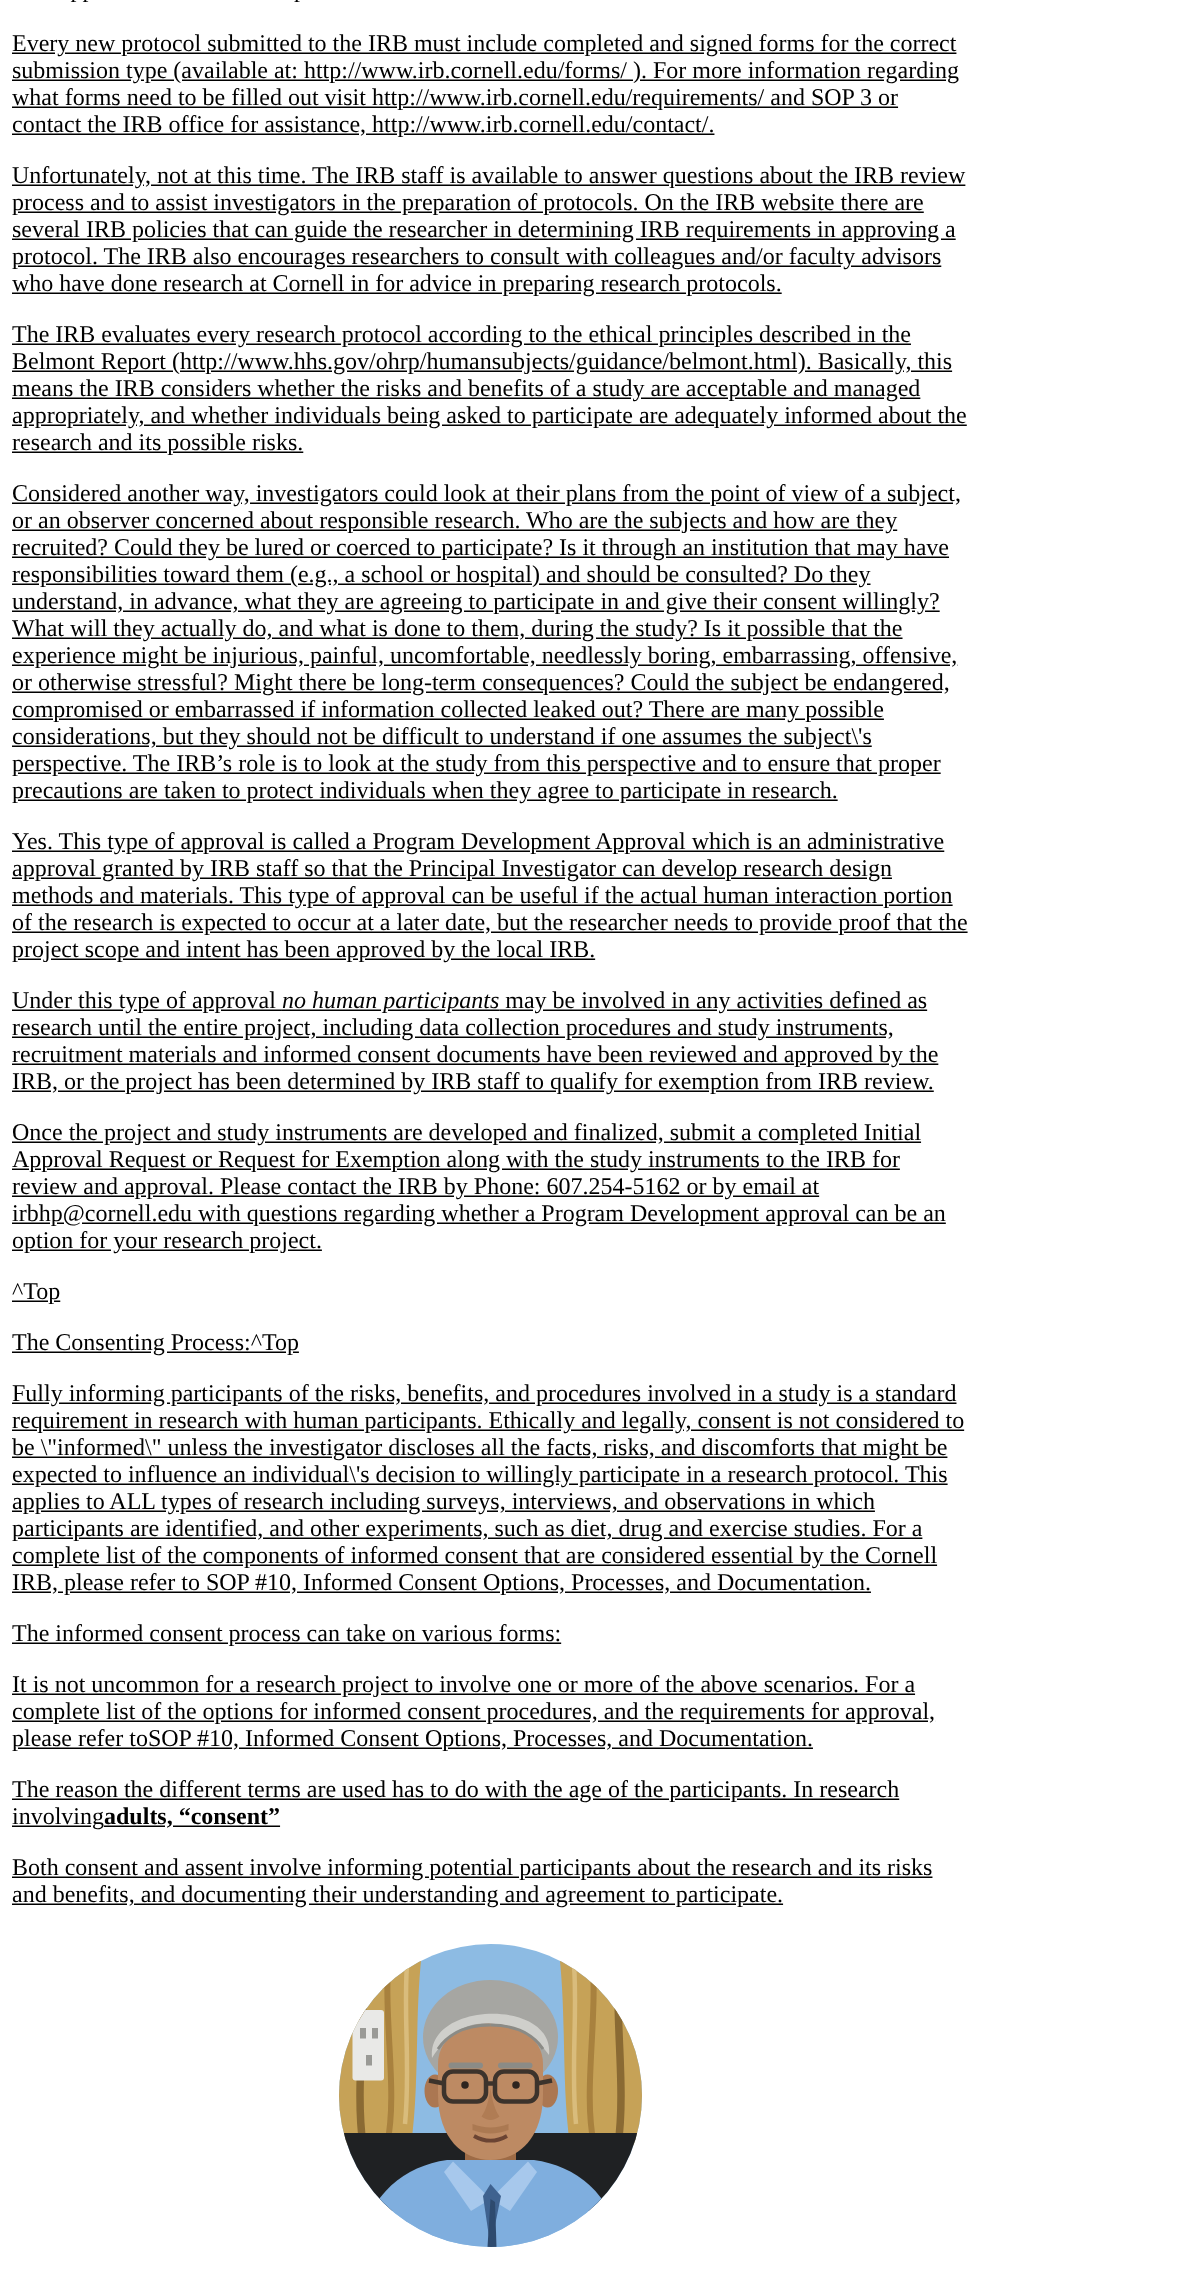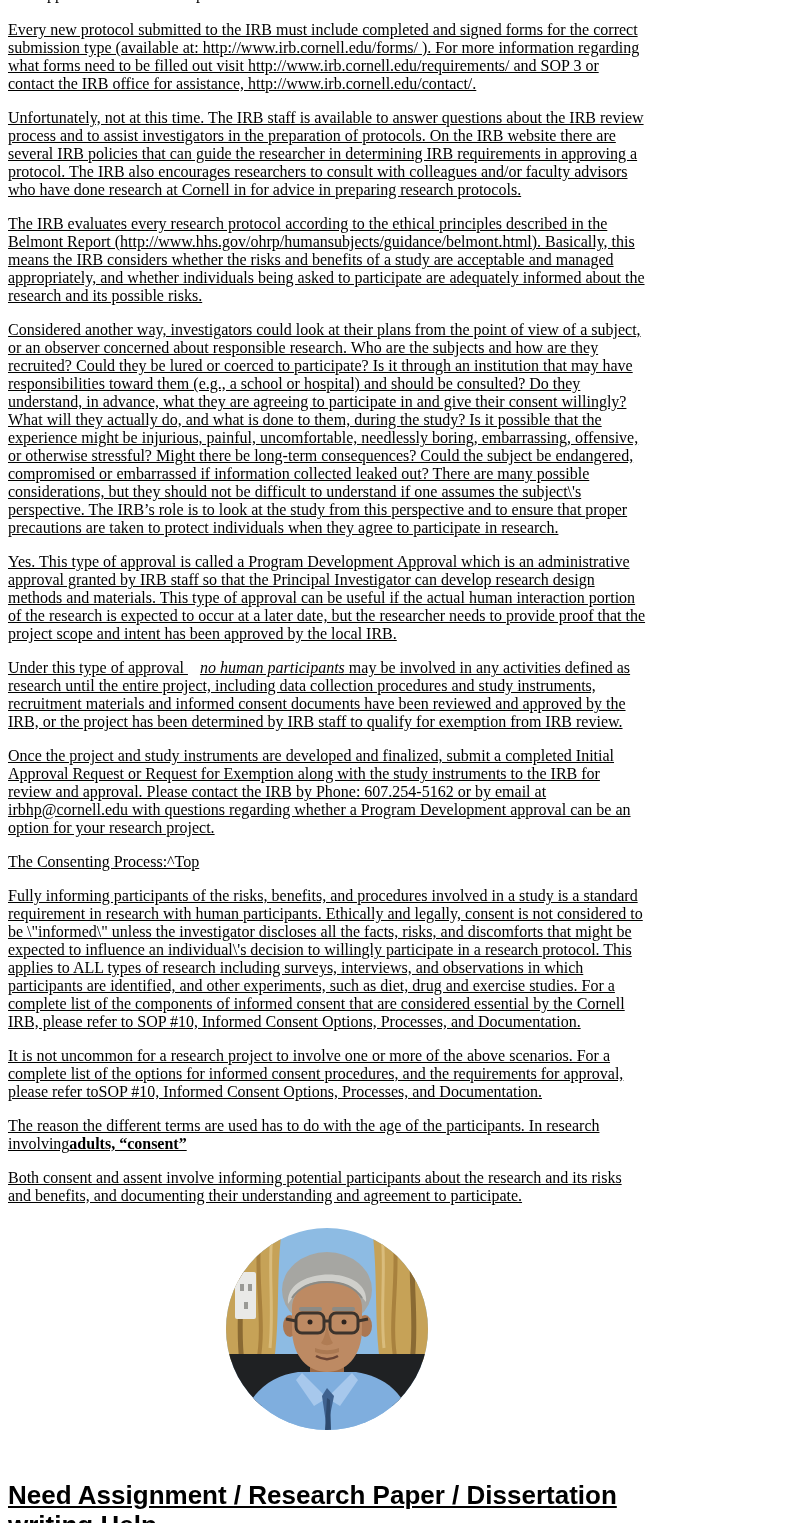--- a/index.html
+++ b/index.html
@@ -15,21 +15,21 @@
     overflow:hidden;
     text-decoration:underline;
   }
   
   .clip-top{position:relative;height:5px;overflow:hidden;}
   .clip-top span{position:absolute;top:-15px;line-height:18px;}
   .frag-1{left:39px;}
   .frag-2{left:188px;}
 
   p.doc-par{margin:16px 0;}
-  p.doc-par em{font-style:italic;margin-left:12px;}
+  p.doc-par em{font-style:italic;}
   p.doc-par b{font-weight:bold;}
 
   .avatar-wrap{text-align:center;margin:23px 0 0 0;}
   .avatar-wrap svg{display:inline-block;vertical-align:top;}
 
   .footer-heading{
     margin-top:50px;
     font-family:"Liberation Sans","DejaVu Sans",sans-serif;
     font-weight:bold;
     font-size:26px;
@@ -56,25 +56,27 @@
   <p class="doc-par">The IRB evaluates every research protocol according to the ethical principles described in the Belmont Report (http://www.hhs.gov/ohrp/humansubjects/guidance/belmont.html). Basically, this means the IRB considers whether the risks and benefits of a study are acceptable and managed appropriately, and whether individuals being asked to participate are adequately informed about the research and its possible risks.</p>
 
   <p class="doc-par">Considered another way, investigators could look at their plans from the point of view of a subject, or an observer concerned about responsible research. Who are the subjects and how are they recruited? Could they be lured or coerced to participate? Is it through an institution that may have responsibilities toward them (e.g., a school or hospital) and should be consulted? Do they understand, in advance, what they are agreeing to participate in and give their consent willingly? What will they actually do, and what is done to them, during the study? Is it possible that the experience might be injurious, painful, uncomfortable, needlessly boring, embarrassing, offensive, or otherwise stressful? Might there be long-term consequences? Could the subject be endangered, compromised or embarrassed if information collected leaked out? There are many possible considerations, but they should not be difficult to understand if one assumes the subject\'s perspective. The IRB’s role is to look at the study from this perspective and to ensure that proper precautions are taken to protect individuals when they agree to participate in research.</p>
 
   <p class="doc-par">Yes. This type of approval is called a Program Development Approval which is an administrative approval granted by IRB staff so that the Principal Investigator can develop research design methods and materials. This type of approval can be useful if the actual human interaction portion of the research is expected to occur at a later date, but the researcher needs to provide proof that the project scope and intent has been approved by the local IRB.</p>
 
   <p class="doc-par"><span>Under this type of approval </span><em>no human participants</em><span> may be involved in any activities defined as research until the entire project, including data collection procedures and study instruments, recruitment materials and informed consent documents have been reviewed and approved by the IRB, or the project has been determined by IRB staff to qualify for exemption from IRB review.</span></p>
 
   <p class="doc-par">Once the project and study instruments are developed and finalized, submit a completed Initial Approval Request or Request for Exemption along with the study instruments to the IRB for review and approval. Please contact the IRB by Phone: 607.254-5162 or by email at irbhp@cornell.edu with questions regarding whether a Program Development approval can be an option for your research project.</p>
 
+  <p class="doc-par">^Top</p>
 
   <p class="doc-par">The Consenting Process:^Top</p>
 
   <p class="doc-par">Fully informing participants of the risks, benefits, and procedures involved in a study is a standard requirement in research with human participants. Ethically and legally, consent is not considered to be \"informed\" unless the investigator discloses all the facts, risks, and discomforts that might be expected to influence an individual\'s decision to willingly participate in a research protocol. This applies to ALL types of research including surveys, interviews, and observations in which participants are identified, and other experiments, such as diet, drug and exercise studies. For a complete list of the components of informed consent that are considered essential by the Cornell IRB, please refer to SOP #10, Informed Consent Options, Processes, and Documentation.</p>
 
+  <p class="doc-par">The informed consent process can take on various forms:</p>
 
   <p class="doc-par">It is not uncommon for a research project to involve one or more of the above scenarios. For a complete list of the options for informed consent procedures, and the requirements for approval, please refer toSOP #10, Informed Consent Options, Processes, and Documentation.</p>
 
   <p class="doc-par"><span>The reason the different terms are used has to do with the age of the participants. In research involving</span><b>adults, “consent”</b></p>
 
   <p class="doc-par">Both consent and assent involve informing potential participants about the research and its risks and benefits, and documenting their understanding and agreement to participate.</p>
 
   <div class="avatar-wrap">
     <svg width="202" height="202" viewBox="0 0 202 202" role="img">
       <defs>

